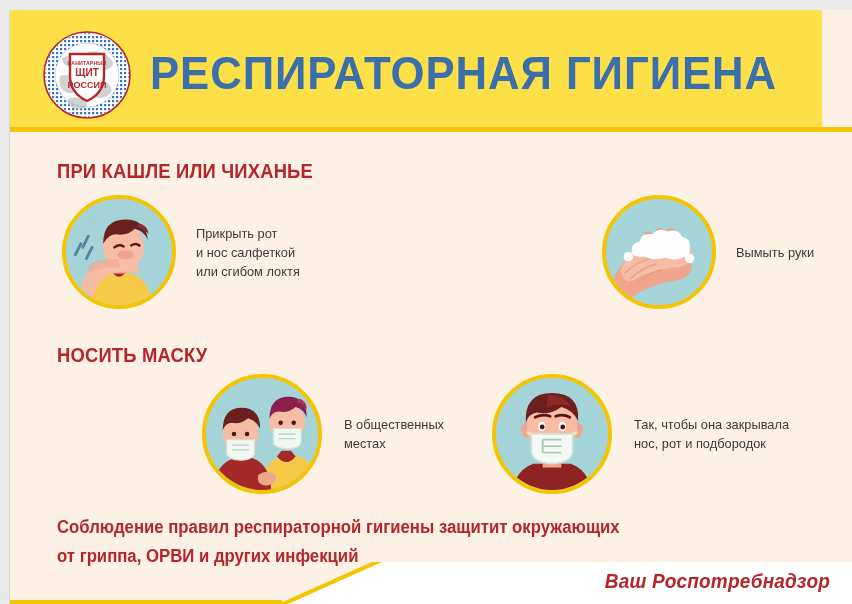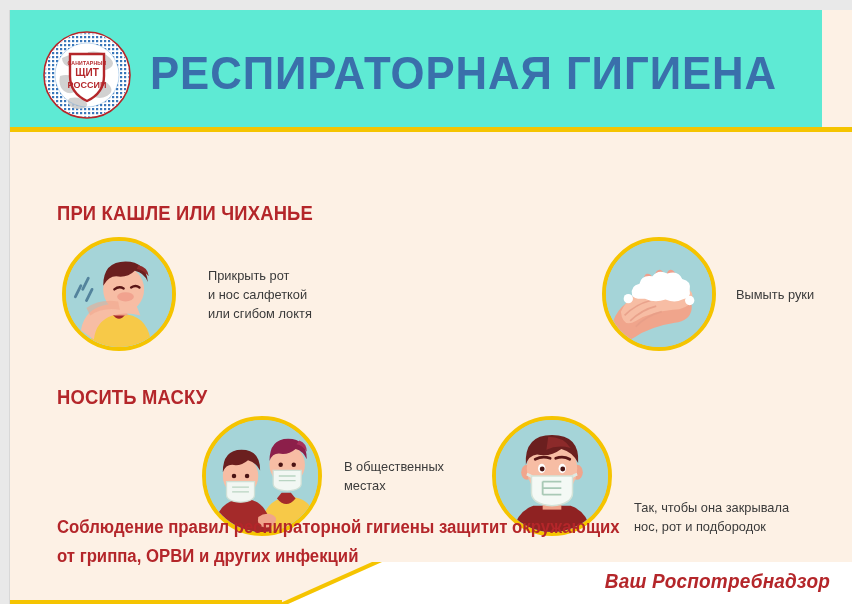--- a/index.html
+++ b/index.html
@@ -13,21 +13,21 @@
     position:absolute; left:10px; top:10px;
     width:842px; height:594px;
     background:#fdf1e5;
     overflow:hidden;
     box-shadow:-1px 0 0 #d8d8d8;
   }
 
   
   .header{
     position:absolute; left:0; top:0; width:812px; height:117px;
-    background:#5eead4;
+    background:#fde047;
     display:flex; align-items:center;
   }
   .header-rule{
     position:absolute; left:0; top:117px; width:842px; height:5px;
     background:#f5c400;
   }
   .logo{
     position:absolute; left:30px; top:18px;
     width:94px; height:94px;
   }
@@ -37,21 +37,21 @@
     font-weight:bold;
     color:#3a6fab;
     letter-spacing:1.0px;
     transform:scaleX(0.93);
     transform-origin:left center;
     white-space:nowrap;
   }
 
   
   .body-area{
-    position:absolute; left:0; top:122px; width:842px; height:420px;margin-top:42px;
+    position:absolute; left:0; top:122px; width:842px; height:420px;
   }
   .section-title{
     position:absolute;
     color:#b4262a;
     font-weight:bold;
     font-size:20px;
     letter-spacing:0.2px;
     transform:scaleX(0.92);
     transform-origin:left center;
     white-space:nowrap;
@@ -72,33 +72,33 @@
   .caption{
     color:#3a3a3a;
     font-size:13.5px;
     line-height:19px;
     white-space:pre-line;
     transform:scaleX(0.95);
     transform-origin:left center;
   }
 
   
-  #item-elbow  { left:52px;  top:63px;gap:12px;  }
+  #item-elbow  { left:52px;  top:63px;  }
   #item-tissue { left:332px; top:63px;  }
   #item-wash   { left:592px; top:63px;justify-content:center;  }
   #item-elbow  .bubble,
   #item-tissue .bubble,
   #item-wash   .bubble{ width:114px; height:114px; }
   #item-elbow  .caption,
   #item-tissue .caption,
   #item-wash   .caption{ margin-left:20px; }
 
   
   #item-public { left:192px; top:242px; }
-  #item-cover  { left:482px; top:242px;align-items:flex-end; }
+  #item-cover  { left:482px; top:242px; }
   #item-public .bubble,
   #item-cover  .bubble{ width:120px; height:120px; }
   #item-public .caption,
   #item-cover  .caption{ margin-left:22px; }
   .footer-strip{
     position:absolute; left:0; top:552px; width:842px; height:42px;
     overflow:hidden;
   }
   .footer-white{
     position:absolute; left:0; top:0; width:842px; height:42px;

